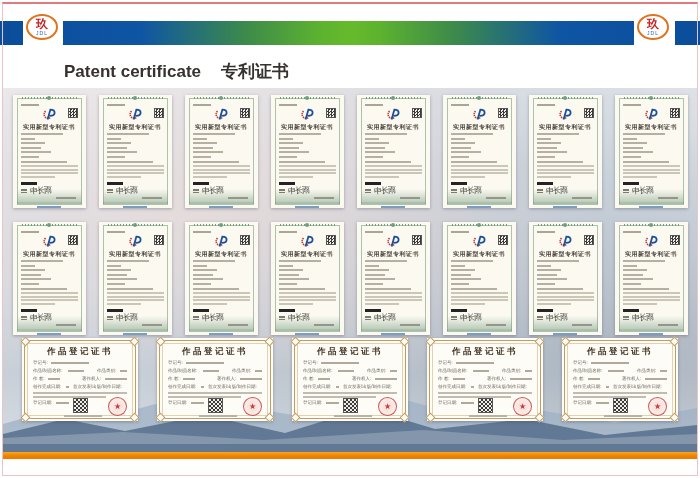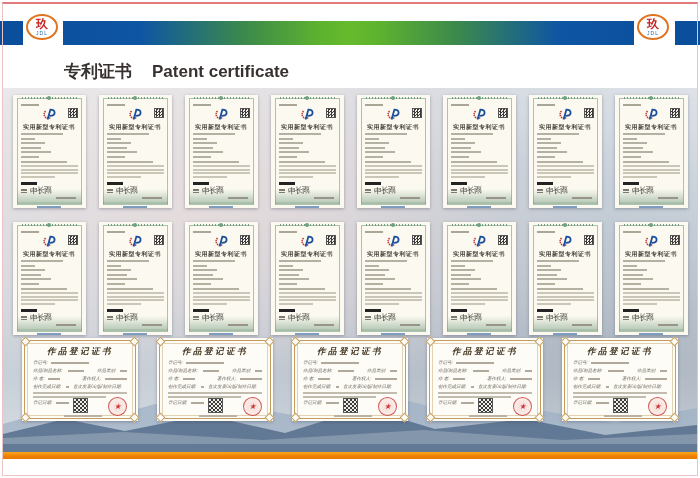--- a/index.html
+++ b/index.html
@@ -65,21 +65,21 @@
       transform:rotate(-4deg);letter-spacing:-1px;opacity:.85;}
   .pc-date{position:absolute;top:102px;right:10px;width:20px;height:2px;background:#98948a;z-index:2;}
   .pc-wash{position:absolute;left:4px;right:4px;bottom:4px;height:13px;
       background:linear-gradient(180deg,rgba(130,170,140,0),rgba(123,160,133,.5));
       border-bottom:2px solid rgba(108,148,118,.55);}
   .pc-caption{position:absolute;bottom:0;left:50%;transform:translateX(-50%);width:24px;height:2px;
       background:#7d9cc0;}
 
   
   .wc{position:relative;width:116px;height:83px;background:#fdfcf7;flex:0 0 auto;
-      box-shadow:0 1px 3px rgba(60,70,90,.4);font-style:italic;}
+      box-shadow:0 1px 3px rgba(60,70,90,.4);}
   .wc-frame{position:absolute;inset:2px;border:1px solid #c49d5e;}
   .wc-frame-inner{position:absolute;inset:5px;border:1px solid rgba(196,157,94,.45);}
   .wc-corner{position:absolute;width:5px;height:5px;border:1px solid #c49d5e;transform:rotate(45deg);background:#fdfcf7;z-index:2;}
   .c-tl{top:0;left:0;} .c-tr{top:0;right:0;} .c-bl{bottom:0;left:0;} .c-br{bottom:0;right:0;}
   .wc-title{position:absolute;top:8px;left:0;right:0;text-align:center;font-size:8.5px;font-weight:bold;
       color:#42331f;letter-spacing:2.5px;font-family:"Liberation Serif",serif;}
   .wc-fields{position:absolute;top:22px;left:11px;right:11px;font-size:5px;color:#6b6458;line-height:1.1;}
   .wc-r{display:flex;align-items:center;margin-bottom:2.6px;gap:2px;}
   .wc-r .sp{flex:1;}
   .wc-lab{white-space:nowrap;transform-origin:left center;transform:scale(.9);}
@@ -109,22 +109,22 @@
   <div class="jdl-logo logo-left">
     <span class="logo-char">玖</span>
     <span class="logo-sub">JDL</span>
   </div>
   <div class="jdl-logo logo-right">
     <span class="logo-char">玖</span>
     <span class="logo-sub">JDL</span>
   </div>
 
   <div class="title-row">
+    <span>Patent certificate</span>
     <span>专利证书</span>
-    <span>Patent certificate</span>
   </div>
 
   <div class="content">
     <svg class="mountains" viewBox="0 0 694 64" preserveAspectRatio="none">
       <path d="M0,36 L42,24 L92,33 L152,16 L212,31 L262,22 L332,35 L402,12 L472,30 L542,23 L612,35 L694,20 L694,64 L0,64 Z" fill="#9fb2c6" opacity="0.75"></path>
       <path d="M0,46 L62,31 L122,43 L202,27 L282,45 L362,20 L432,41 L522,31 L602,47 L694,37 L694,64 L0,64 Z" fill="#5a728f" opacity="0.9"></path>
       <path d="M0,50 L120,44 L260,52 L420,42 L560,52 L694,46 L694,56 L0,56 Z" fill="#ffffff" opacity="0.22"></path>
     </svg>
     <div class="cert-row row-1" id="patent-row-1">
   <div class="pc">

